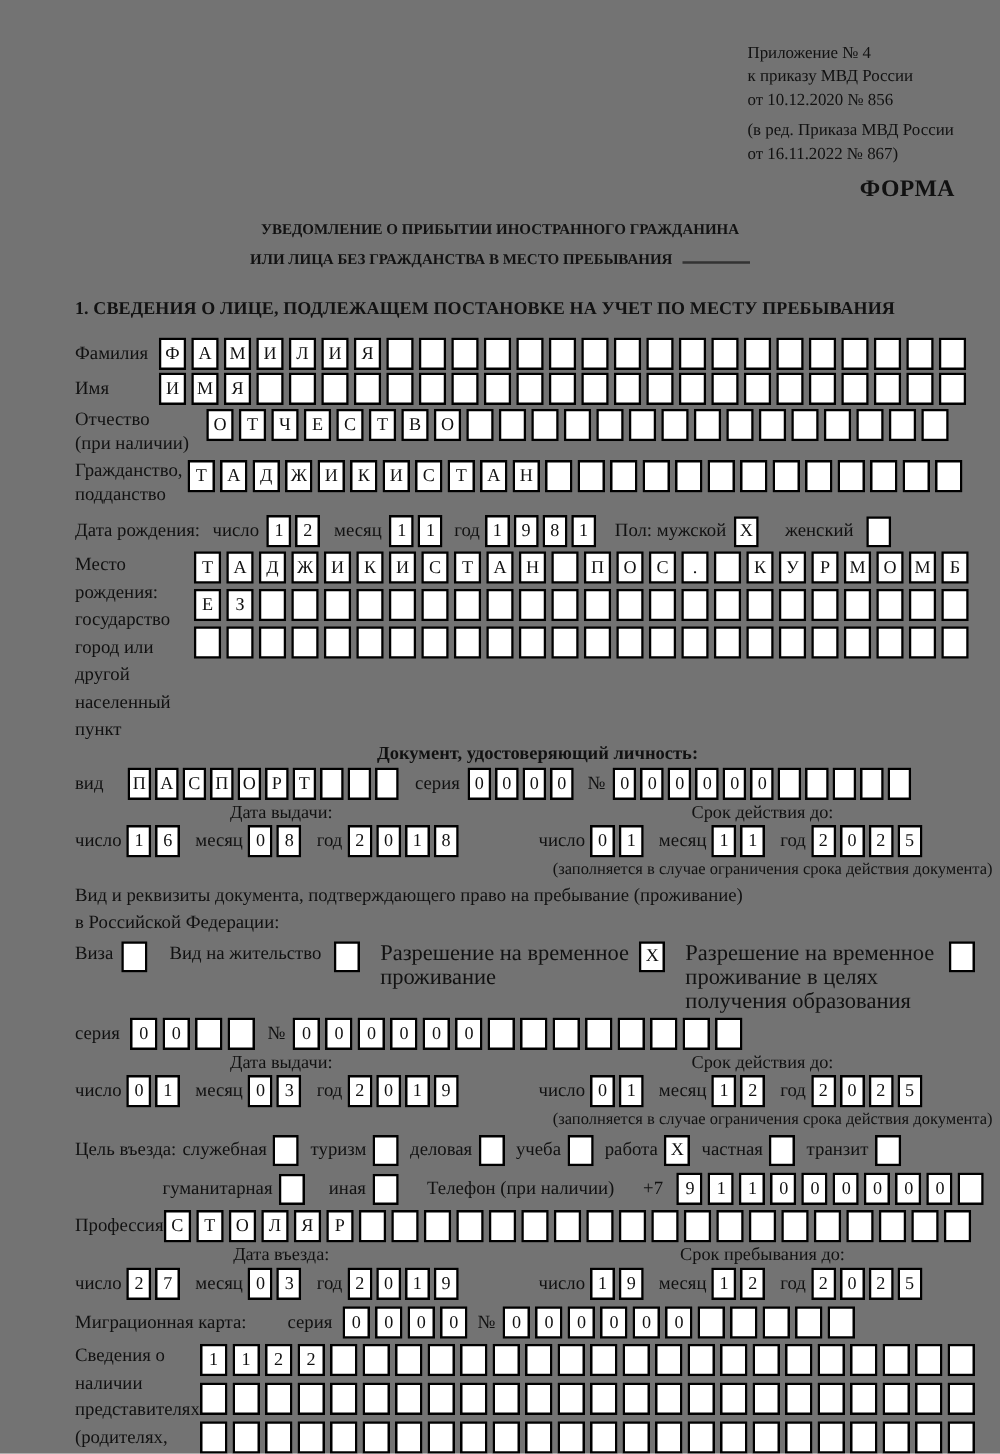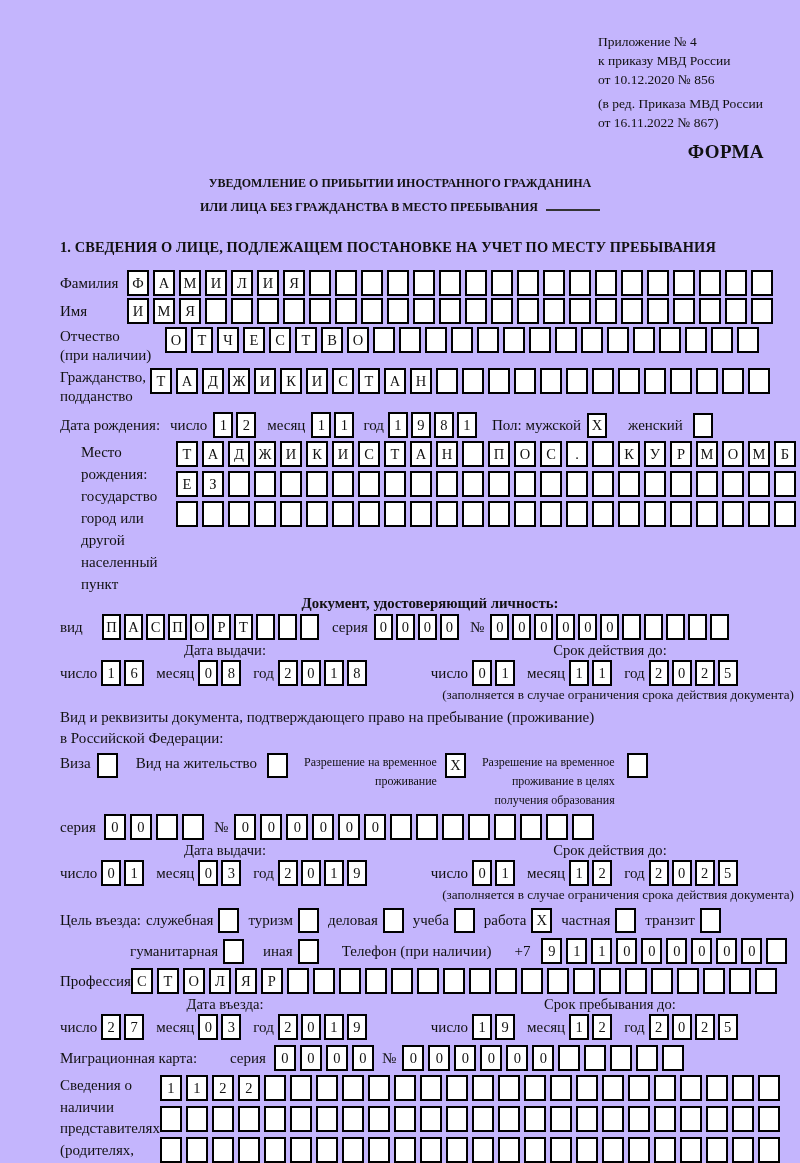--- a/index.html
+++ b/index.html
@@ -1,19 +1,19 @@
 <!DOCTYPE html>
 <html><head>
 <meta charset="utf-8">
 <style>
   html,body{margin:0;padding:0;background:#ffffff;}
   .page{
     position:relative;
     width:800px;height:1163px;
-    background:#c4b5fd;color:#111;
+    background:#737373;color:#111;
     font-family:"Liberation Serif","DejaVu Serif",serif;
     overflow:hidden;
   }
   
   .appendix{margin-left:auto;width:186px;margin-right:16px;padding-top:32px;
     font-size:13.5px;line-height:19px;}
   .appendix .gap{margin-top:5px;}
   .forma{text-align:right;padding-right:36px;font-weight:bold;font-size:19px;margin-top:9px;letter-spacing:.4px;}
   .title{text-align:center;font-weight:bold;font-size:12px;margin-top:8px;line-height:24px;}
   .uline{display:inline-block;width:54px;border-bottom:2px solid #333;height:2px;margin-left:8px;}
@@ -33,39 +33,39 @@
   .tight .cell{flex:0 0 19px;width:19px;margin-right:3px;}
   .dg .cell, .bd .cell{flex:0 0 20px;width:20px;margin-right:3px;}
   .phone-boxes .cell{flex:0 0 21px;width:21px;margin-right:4px;}
 
   .w67{flex:0 0 67px;}
   .w105{flex:0 0 105px;}
   .w90{flex:0 0 90px;}
   .ml4{margin-left:4px;}.ml6{margin-left:6px;}.ml8{margin-left:8px;}
   .ml10{margin-left:10px;}.ml12{margin-left:12px;}.ml14{margin-left:14px;}.ml18{margin-left:18px;}
 
-  .mr{display:flex;align-items:flex-start;margin-top:3px;justify-content:flex-end;}
+  .mr{display:flex;align-items:flex-start;margin-top:3px;}
   .mr-labels{flex:0 0 95px;font-size:15px;line-height:22px;}
   .mr-rows .row{margin-top:0;margin-bottom:4px;}
 
   .doc-head{text-align:center;font-weight:bold;font-size:14.8px;margin-top:0px;margin-bottom:2px;}
 
   .dhead{display:flex;font-size:14.6px;margin-top:2px;}
   .dhead .h1{width:330px;text-align:center;}
   .dhead .h2{width:340px;margin-left:50px;text-align:center;}
   .dgroups{display:flex;align-items:center;margin-top:1px;}
   .dg{display:flex;align-items:center;}
   .dg .lbl{margin-right:4px;}
   .dg .boxes{margin-right:9px;}
   .dg2{margin-left:52px;}
   .note{text-align:right;font-size:13.2px;margin-top:1px;padding-right:6px;}
 
   .intro{font-size:15px;line-height:21px;margin-top:4px;}
   .opts{display:flex;align-items:flex-start;margin-top:4px;}
-  .opt-ml{text-align:right;font-size:12px;line-height:19px;}
+  .opt-ml{text-align:left;font-size:18px;line-height:19px;}
   .opts .lbl{margin-top:2px;}
   .opts .cb{margin-top:0;}
 
   .purpose-row{display:flex;align-items:center;margin-top:5px;}
   .purpose-row .lbl{margin-right:5px;text-align:right;}
   .purpose-row .cb{margin-right:9px;}
   .indent70{margin-left:70px;}
 
   .repr{display:flex;align-items:flex-start;margin-top:4px;}
   .repr-labels{flex:0 0 88px;font-size:15px;line-height:21.5px;white-space:nowrap;}

